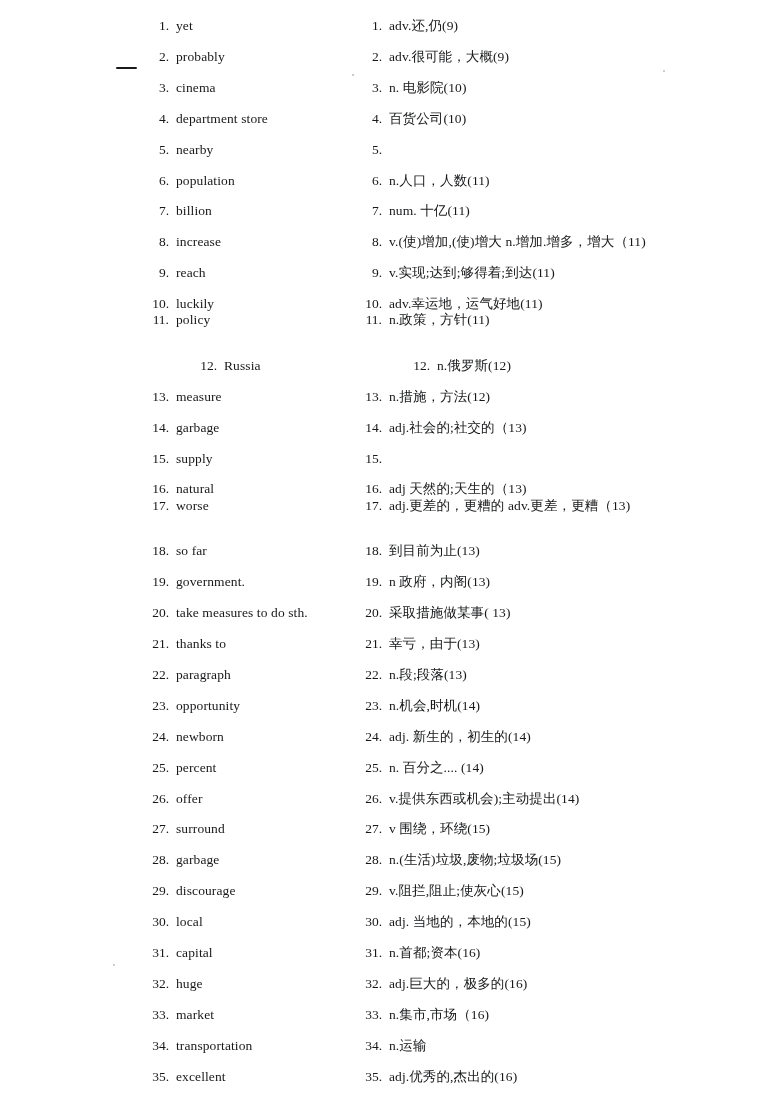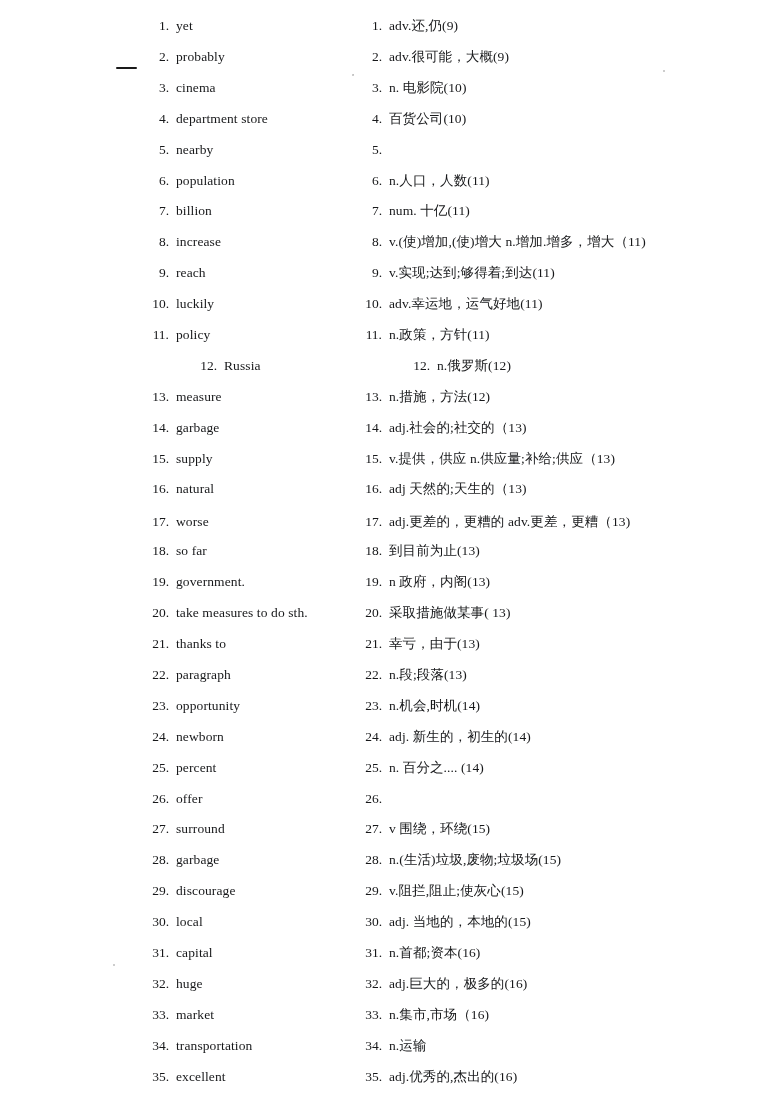--- a/index.html
+++ b/index.html
@@ -156,21 +156,21 @@
         <span class="cell term">reach</span>
         <span class="cell num-zh">9.</span>
         <span class="cell gloss">v.实现;达到;够得着;到达(11)</span>
       </li>
       <li class="vocab-row" style="top: 294.1px;">
         <span class="cell num-en">10.</span>
         <span class="cell term">luckily</span>
         <span class="cell num-zh">10.</span>
         <span class="cell gloss">adv.幸运地，运气好地(11)</span>
       </li>
-      <li class="vocab-row" style="top: 325px;">
+      <li class="vocab-row" style="top: 310px;">
         <span class="cell num-en">11.</span>
         <span class="cell term">policy</span>
         <span class="cell num-zh">11.</span>
         <span class="cell gloss">n.政策，方针(11)</span>
       </li>
       <li class="vocab-row" style="top: 355.9px; margin-left: 48px;">
         <span class="cell num-en">12.</span>
         <span class="cell term">Russia</span>
         <span class="cell num-zh">12.</span>
         <span class="cell gloss">n.俄罗斯(12)</span>
@@ -184,29 +184,28 @@
       <li class="vocab-row" style="top: 417.7px;">
         <span class="cell num-en">14.</span>
         <span class="cell term">garbage</span>
         <span class="cell num-zh">14.</span>
         <span class="cell gloss">adj.社会的;社交的（13)</span>
       </li>
       <li class="vocab-row" style="top: 448.6px;">
         <span class="cell num-en">15.</span>
         <span class="cell term">supply</span>
         <span class="cell num-zh">15.</span>
-        <span class="cell gloss">v.提供，供应 n.供应量;补给;供应（13)</span>
       </li>
       <li class="vocab-row" style="top: 479px; padding-left: 44px;">
         <span class="cell num-en">16.</span>
         <span class="cell term">natural</span>
         <span class="cell num-zh">16.</span>
         <span class="cell gloss">adj 天然的;天生的（13)</span>
       </li>
-      <li class="vocab-row" style="top: 512px;">
+      <li class="vocab-row" style="top: 496px;">
         <span class="cell num-en">17.</span>
         <span class="cell term">worse</span>
         <span class="cell num-zh">17.</span>
         <span class="cell gloss">adj.更差的，更糟的 adv.更差，更糟（13)</span>
       </li>
       <li class="vocab-row" style="top: 541.3px;">
         <span class="cell num-en">18.</span>
         <span class="cell term">so far</span>
         <span class="cell num-zh">18.</span>
         <span class="cell gloss">到目前为止(13)</span>
@@ -250,20 +249,21 @@
       <li class="vocab-row" style="top: 757.6px;">
         <span class="cell num-en">25.</span>
         <span class="cell term">percent</span>
         <span class="cell num-zh">25.</span>
         <span class="cell gloss">n. 百分之.... (14)</span>
       </li>
       <li class="vocab-row" style="top: 788.5px;">
         <span class="cell num-en">26.</span>
         <span class="cell term">offer</span>
         <span class="cell num-zh">26.</span>
+        <span class="cell gloss">v.提供东西或机会);主动提出(14)</span>
       </li>
       <li class="vocab-row" style="top: 819.4px;">
         <span class="cell num-en">27.</span>
         <span class="cell term">surround</span>
         <span class="cell num-zh">27.</span>
         <span class="cell gloss">v 围绕，环绕(15)</span>
       </li>
       <li class="vocab-row" style="top: 850.3px;">
         <span class="cell num-en">28.</span>
         <span class="cell term">garbage</span>

